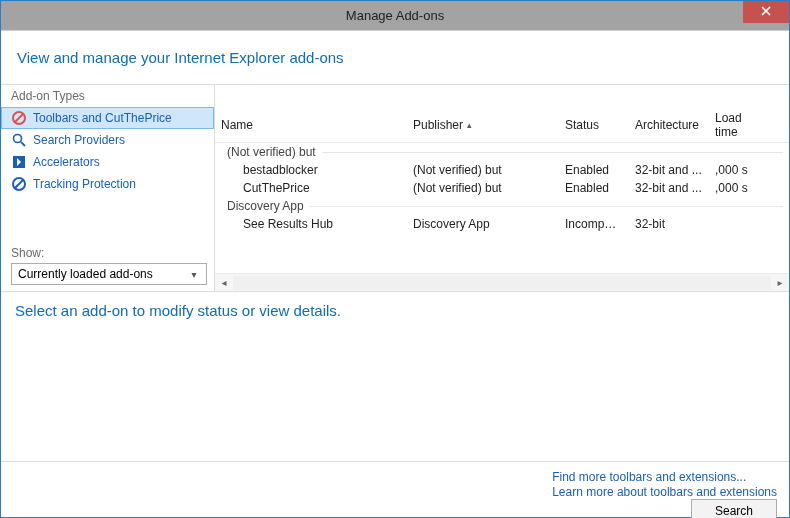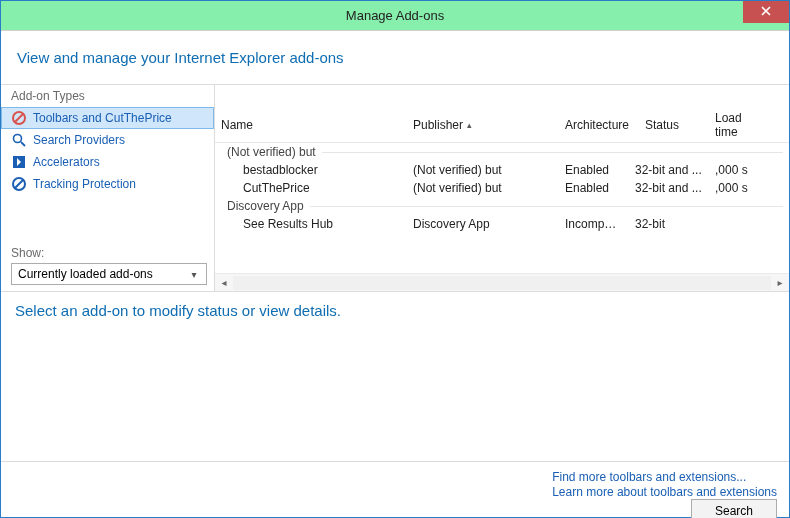--- a/index.html
+++ b/index.html
@@ -1,18 +1,18 @@
 <!DOCTYPE html>
 <html><head>
 <meta charset="utf-8">
 <style>
   * { box-sizing: border-box; margin: 0; padding: 0; }
   body { font-family: "Segoe UI", Tahoma, sans-serif; font-size: 12px; background: #fff; }
   .window { width: 790px; height: 518px; border: 1px solid #2a7cc7; position: relative; background: #fff; }
-  .titlebar { height: 30px; background: #86efac; display: flex; align-items: center; position: relative; border-bottom: 1px solid #d0d0d0; }
+  .titlebar { height: 30px; background: #a3a3a3; display: flex; align-items: center; position: relative; border-bottom: 1px solid #d0d0d0; }
   .titlebar-title { flex: 1; text-align: center; font-size: 13px; color: #222; }
   .close-btn { width: 46px; height: 22px; background: #c75050; position: absolute; right: 0; top: 0; display: flex; align-items: center; justify-content: center; cursor: pointer; }
   .close-btn svg { width: 10px; height: 10px; }
   .header { padding: 18px 0 18px 16px; }
   .header-text { font-size: 15px; color: #0f6db2; }
   .divider-edge { border-top: 1px solid #dcdcdc; }
   .body { display: flex; height: 206px; }
   .sidebar { width: 214px; border-right: 1px solid #dcdcdc; display: flex; flex-direction: column; padding-top: 2px; }
   .sidebar-label { color: #6a6a6a; font-size: 12px; padding: 2px 10px 4px; }
   .sidebar-item { display: flex; align-items: center; gap: 6px; padding: 3px 10px; cursor: pointer; color: #1a5fb4; }
@@ -128,25 +128,25 @@
 
     <div class="main">
       <div class="columns">
         <div class="col col-name">
             <span>Name</span>
           </div>
         <div class="col col-pub">
             <span>Publisher</span>
             <span class="sort-arrow">▴</span>
           </div>
+        <div class="col col-status">
+            <span>Status</span>
+          </div>
         <div class="col col-arch">
             <span>Architecture</span>
-          </div>
-        <div class="col col-status">
-            <span>Status</span>
           </div>
         <div class="col col-load">
             <span>Load time</span>
           </div>
       </div>
 
       <div class="group-row">
         <span>(Not verified) but</span>
         <span class="group-line"></span>
       </div>

